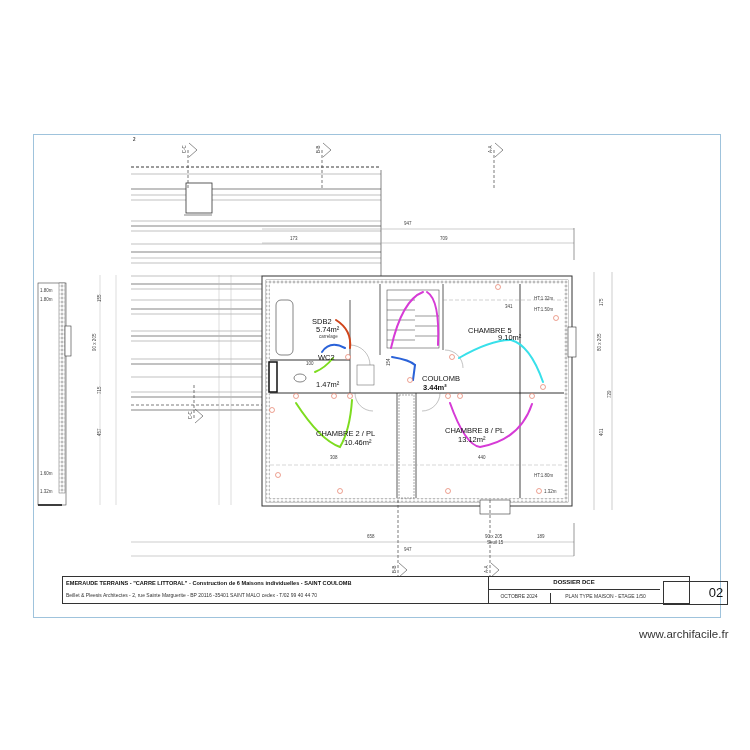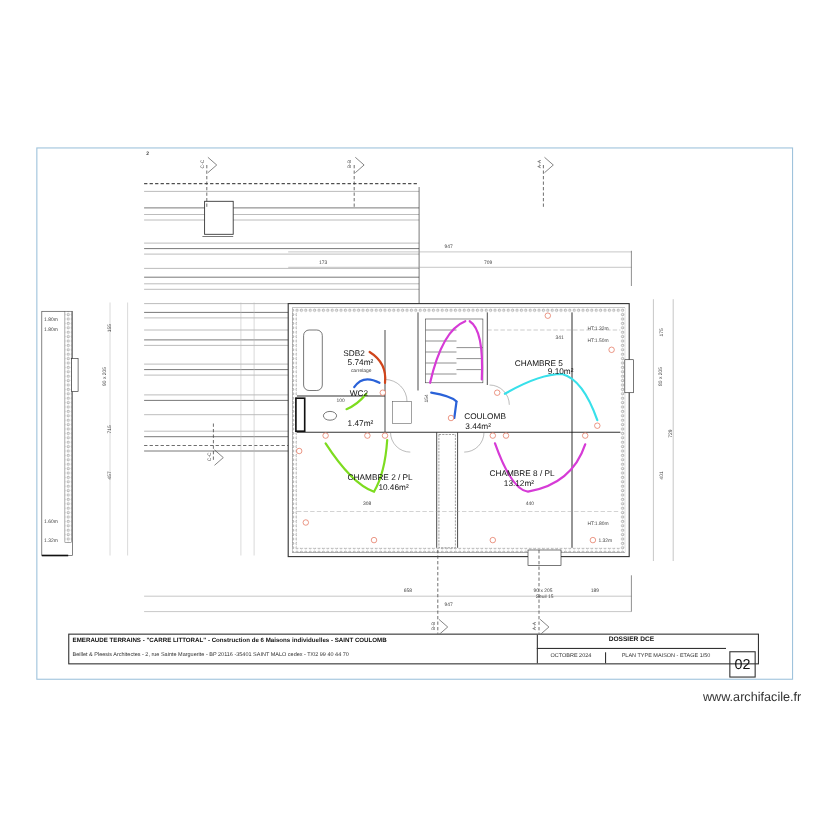--- a/index.html
+++ b/index.html
@@ -12,21 +12,21 @@
   .dim{font-size:4.5px;color:#444;}
   .tb{position:absolute;left:62px;top:576px;width:626px;height:26px;border:1px solid #333;background:#fff;}
   .tb-left{position:absolute;left:0;top:0;width:425px;height:26px;border-right:1px solid #333;}
   .tb-t1{position:absolute;left:3px;top:3px;font-size:5.6px;font-weight:bold;color:#111;white-space:nowrap;}
   .tb-t2{position:absolute;left:3px;top:15px;font-size:5px;color:#333;white-space:nowrap;}
   .tb-mid{position:absolute;left:425px;top:0;width:172px;height:26px;}
   .tb-doss{position:absolute;left:0;top:2px;width:172px;text-align:center;font-size:6px;font-weight:bold;color:#111;}
   .tb-row{position:absolute;left:0;top:12px;width:172px;height:14px;border-top:1px solid #333;}
   .tb-date{position:absolute;left:0;top:3px;width:62px;text-align:center;font-size:5px;color:#333;border-right:1px solid #333;height:10px;}
   .tb-plan{position:absolute;left:63px;top:3px;width:109px;text-align:center;font-size:5px;color:#333;}
-  .tb-num{position:absolute;left:600px;top:15px;width:22px;height:22px;border:1px solid #333;font-size:13px;text-align:center;line-height:22px;color:#111;}
+  .tb-num{position:absolute;left:600px;top:4px;width:22px;height:22px;border:1px solid #333;font-size:13px;text-align:center;line-height:22px;color:#111;padding-left:41px;}
   .watermark{position:absolute;left:639px;top:628px;font-size:11.5px;color:#333;}
 </style>
 </head>
 <body>
 
 <div class="sheet"></div>
 
 <svg width="750" height="750" viewBox="0 0 750 750">
   <defs>
     <pattern id="hatch" width="4" height="4" patternUnits="userSpaceOnUse">
@@ -194,21 +194,21 @@
     <path d="M195 409 L 203 416 L 195 423"></path>
   </g>
 </svg>
 
 <div class="lbl room" style="left:312px;top:318px;">SDB2</div>
 <div class="lbl area" style="left:316px;top:326px;">5.74m²</div>
 <div class="lbl dim" style="left:319px;top:335px;">carrelage</div>
 <div class="lbl room" style="left:318px;top:354px;">WC2</div>
 <div class="lbl area" style="left:316px;top:381px;">1.47m²</div>
 <div class="lbl room" style="left:422px;top:375px;">COULOMB</div>
-<div class="lbl area" style="left:423px;top:384px;">3.44m²</div>
+<div class="lbl area" style="left:423px;top:384px;font-weight:bold;">3.44m²</div>
 <div class="lbl room" style="left:468px;top:327px;">CHAMBRE 5</div>
 <div class="lbl area" style="left:476px;top:334px;margin-left:22px;">9.10m²</div>
 <div class="lbl room" style="left:316px;top:430px;">CHAMBRE 2 / PL</div>
 <div class="lbl area" style="left:328px;top:439px;margin-left:16px;">10.46m²</div>
 <div class="lbl room" style="left:445px;top:427px;">CHAMBRE 8 / PL</div>
 <div class="lbl area" style="left:458px;top:436px;">13.12m²</div>
 
 <div class="lbl dim" style="left:133px;top:138px;font-weight:bold;">2</div>
 <div class="lbl dim" style="left:404px;top:222px;">947</div>
 <div class="lbl dim" style="left:440px;top:237px;">709</div>

